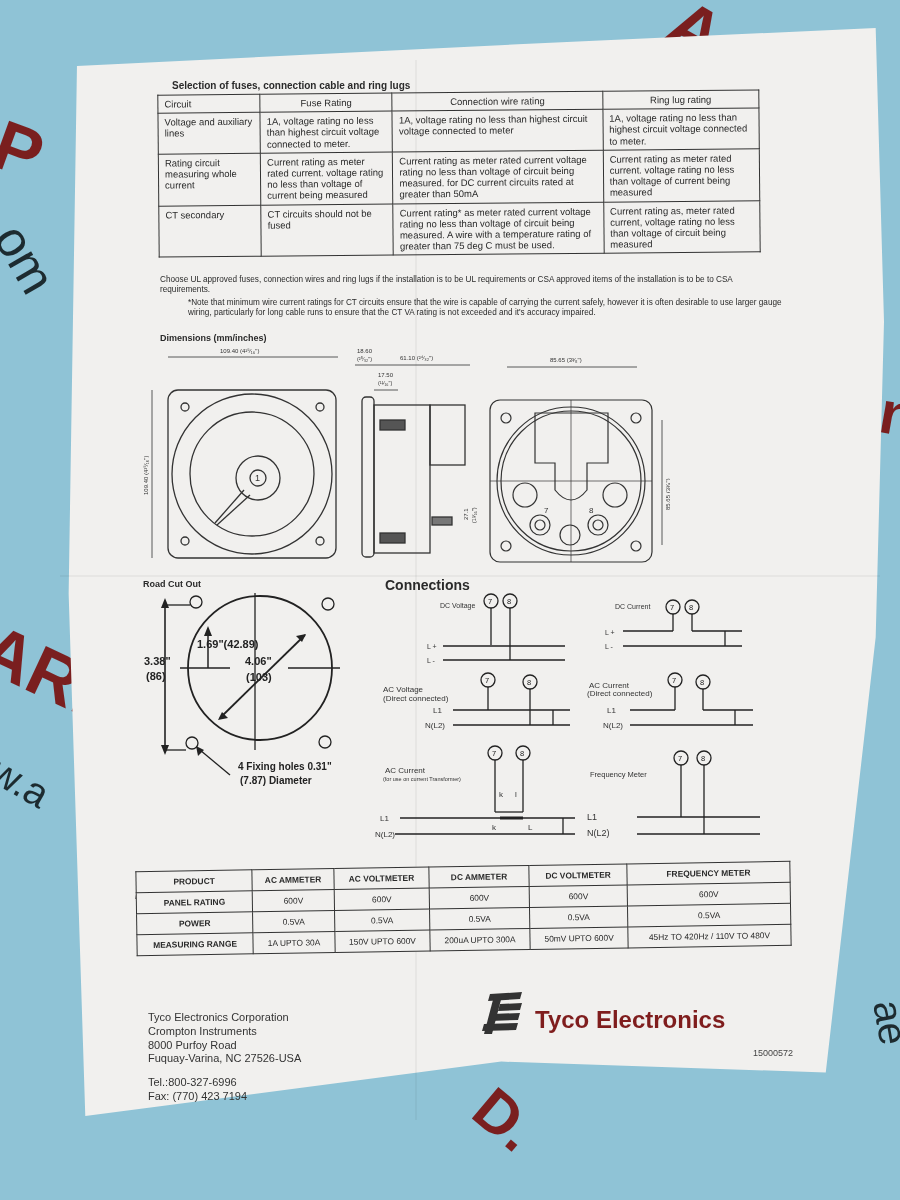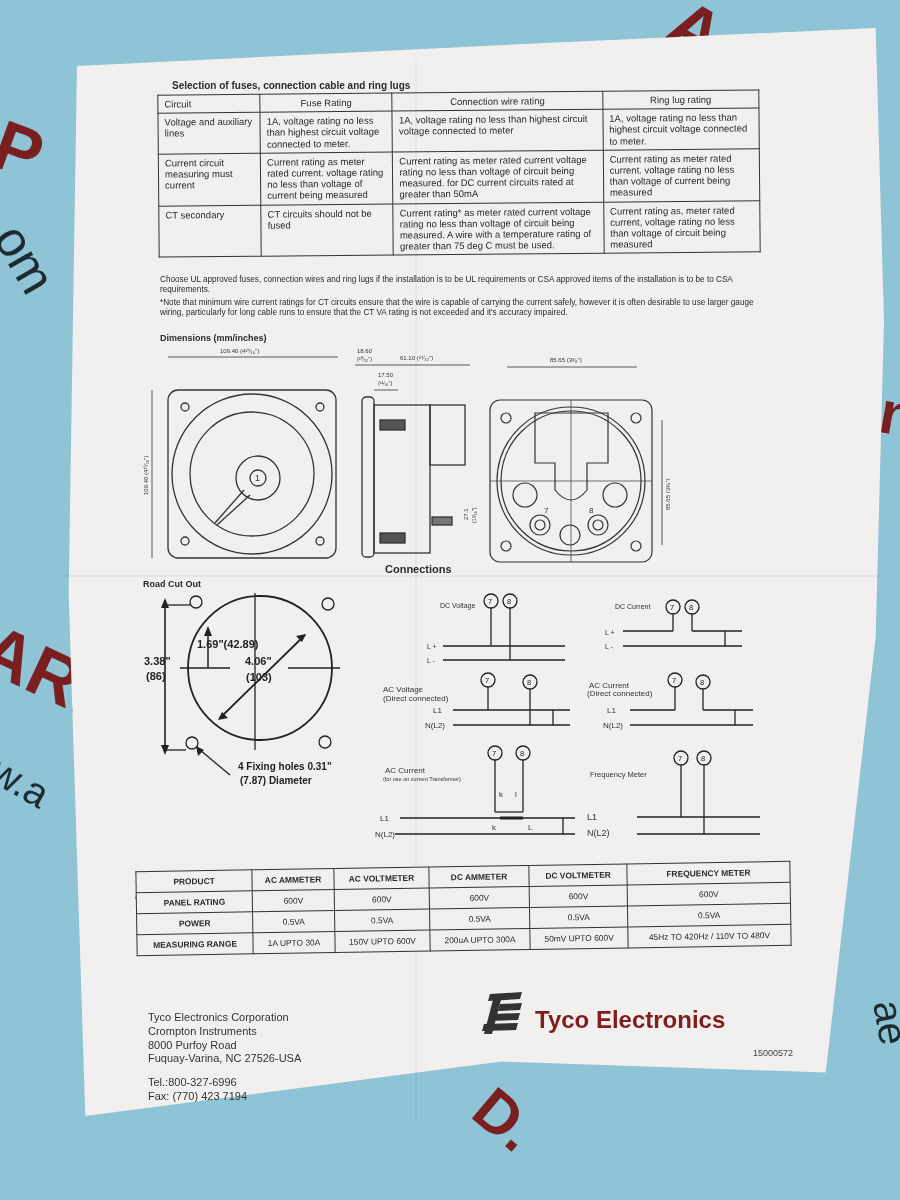--- a/index.html
+++ b/index.html
@@ -49,36 +49,36 @@
     <th style="width:35%">Connection wire rating</th>
     <th style="width:26%">Ring lug rating</th>
   </tr>
   <tr>
     <td>Voltage and auxiliary lines</td>
     <td>1A, voltage rating no less than highest circuit voltage connected to meter.</td>
     <td>1A, voltage rating no less than highest circuit voltage connected to meter</td>
     <td>1A, voltage rating no less than highest circuit voltage connected to meter.</td>
   </tr>
   <tr>
-    <td>Current circuit measuring must current</td>
+    <td>Rating circuit measuring whole current</td>
     <td>Current rating as meter rated current. voltage rating no less than voltage of current being measured</td>
     <td>Current rating as meter rated current voltage rating no less than voltage of circuit being measured. for DC current circuits rated at greater than 50mA</td>
     <td>Current rating as meter rated current. voltage rating no less than voltage of current being measured</td>
   </tr>
   <tr>
     <td>CT secondary</td>
     <td>CT circuits should not be fused</td>
     <td>Current rating* as meter rated current voltage rating no less than voltage of circuit being measured. A wire with a temperature rating of greater than 75 deg C must be used.</td>
     <td>Current rating as, meter rated current, voltage rating no less than voltage of circuit being measured</td>
   </tr>
 </tbody>
   </table>
 
 <div class="note" style="top:275px;">Choose UL approved fuses, connection wires and ring lugs if the installation is to be UL requirements or CSA approved items of the installation is to be to CSA requirements.</div>
-<div class="note" style="top:298px;">*Note that minimum wire current ratings for CT circuits ensure that the wire is capable of carrying the current safely, however it is often desirable to use larger gauge wiring, particularly for long cable runs to ensure that the CT VA rating is not exceeded and it's accuracy impaired.</div>
+<div class="note" style="top:298px;margin-left:28px;">*Note that minimum wire current ratings for CT circuits ensure that the wire is capable of carrying the current safely, however it is often desirable to use larger gauge wiring, particularly for long cable runs to ensure that the CT VA rating is not exceeded and it's accuracy impaired.</div>
 
 <div class="abs title" style="left:160px;top:333px;font-size:9px;">Dimensions (mm/inches)</div>
 <svg class="abs" style="left:140px;top:345px;" width="530" height="230">
 
   <g stroke="#333" fill="none" stroke-width="1.3">
     <line x1="28" y1="12" x2="198" y2="12" stroke-width="0.8"></line>
     <rect x="28" y="45" width="168" height="168" rx="10"></rect>
     <circle cx="112" cy="129" r="80"></circle>
     <circle cx="112" cy="129" r="62"></circle>
     <circle cx="118" cy="133" r="22"></circle>
@@ -168,21 +168,21 @@
   </g>
   <text x="57" y="58" font-size="11" font-weight="bold" fill="#222">1.69"(42.89)</text>
   <text x="4" y="75" font-size="11" font-weight="bold" fill="#222">3.38"</text>
   <text x="6" y="90" font-size="11" font-weight="bold" fill="#222">(86)</text>
   <text x="105" y="75" font-size="11" font-weight="bold" fill="#222">4.06"</text>
   <text x="106" y="91" font-size="11" font-weight="bold" fill="#222">(103)</text>
   <text x="98" y="180" font-size="10" font-weight="bold" fill="#222">4 Fixing holes 0.31"</text>
   <text x="100" y="194" font-size="10" font-weight="bold" fill="#222">(7.87) Diameter</text>
 </svg>
 
-<div class="abs title" style="left:385px;top:563px;font-size:11px;">Connections</div>
+<div class="abs title" style="left:385px;top:577px;font-size:14px;">Connections</div>
 <svg class="abs" style="left:375px;top:590px;" width="400" height="255">
   <g stroke="#222" fill="none" stroke-width="1.3">
 
     <g>
       <circle cx="116" cy="11" r="7"></circle>
         <circle cx="135" cy="11" r="7"></circle>
       <line x1="116" y1="18" x2="116" y2="55"></line>
         <line x1="135" y1="18" x2="135" y2="70"></line>
       <line x1="68" y1="56" x2="190" y2="56"></line>
         <line x1="68" y1="70" x2="190" y2="70"></line>

